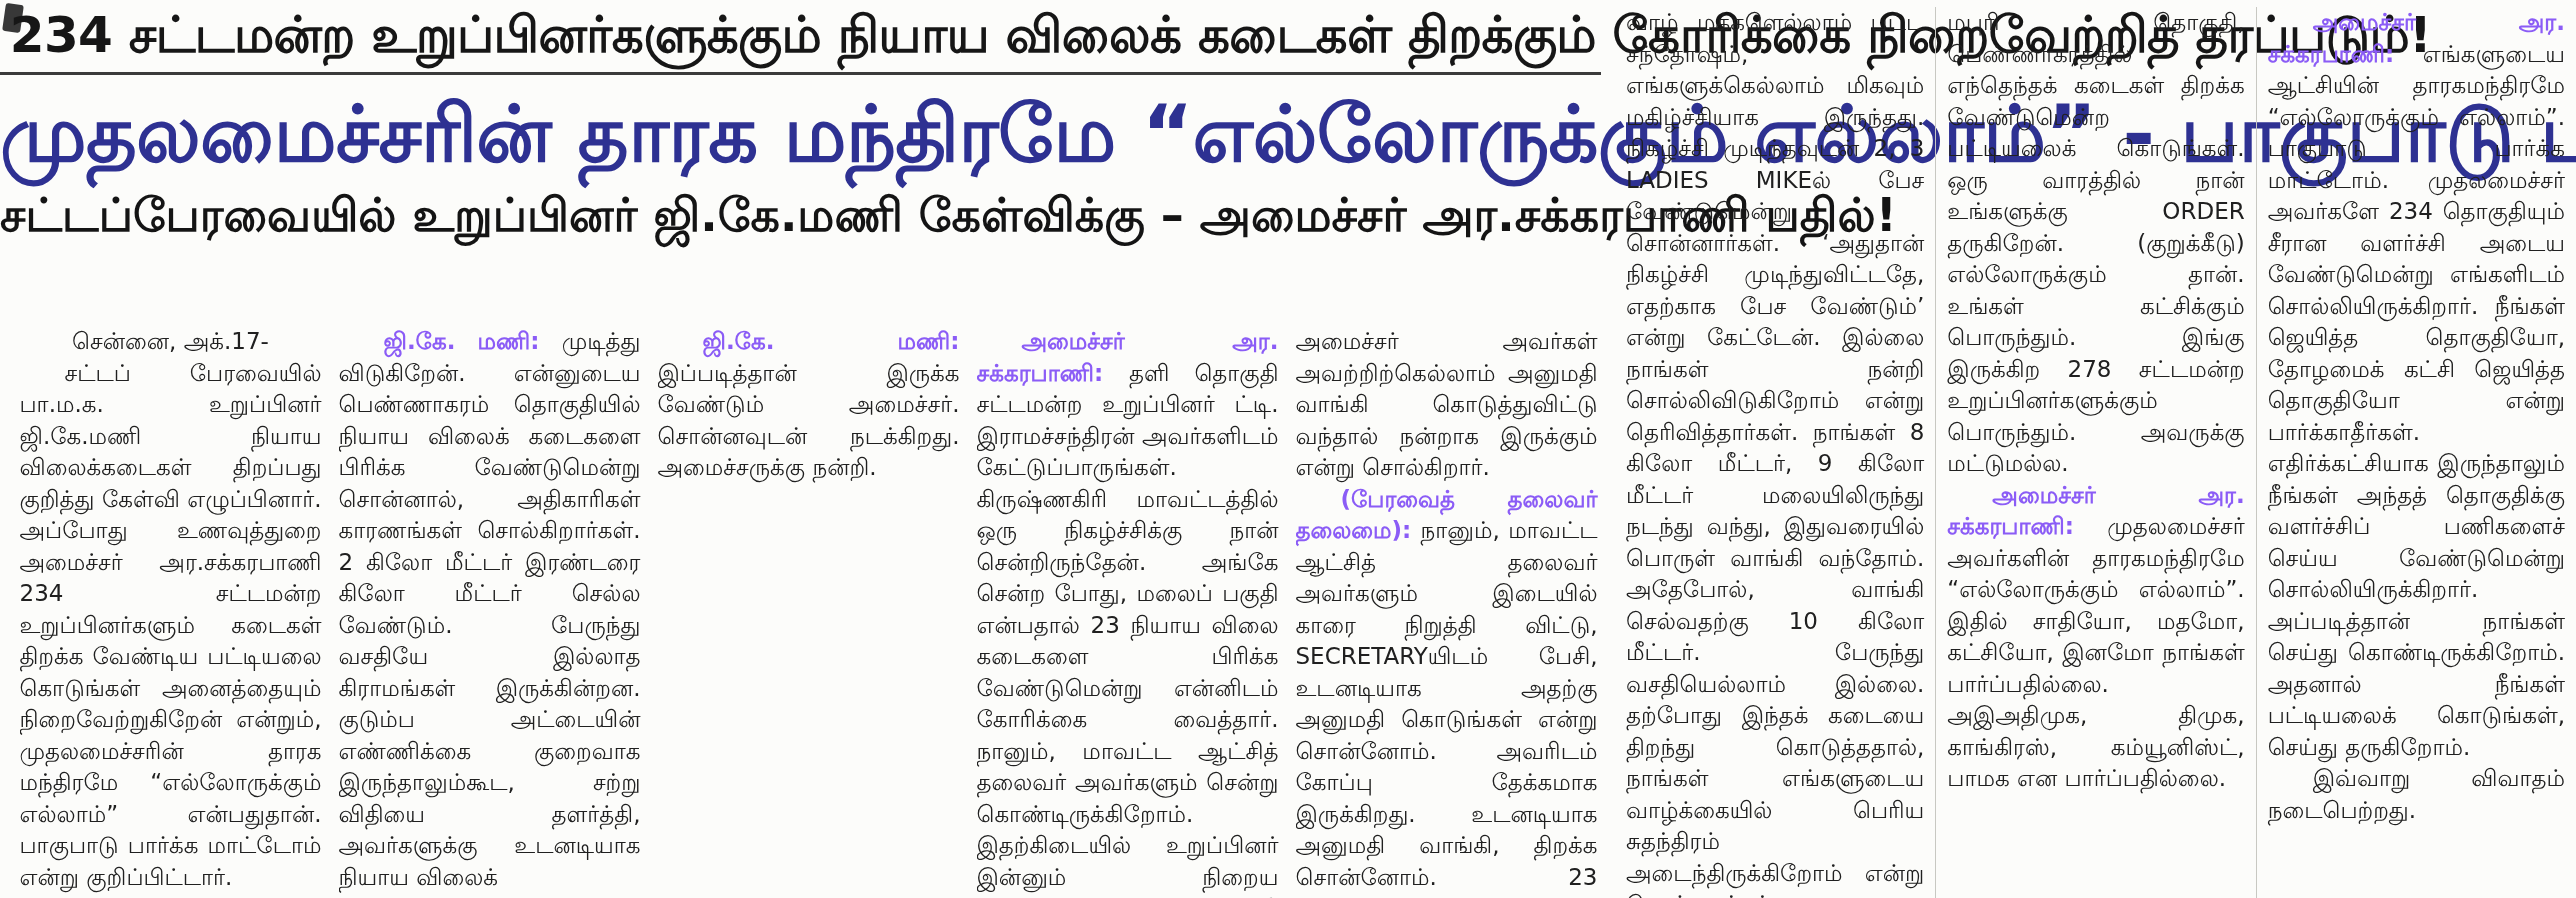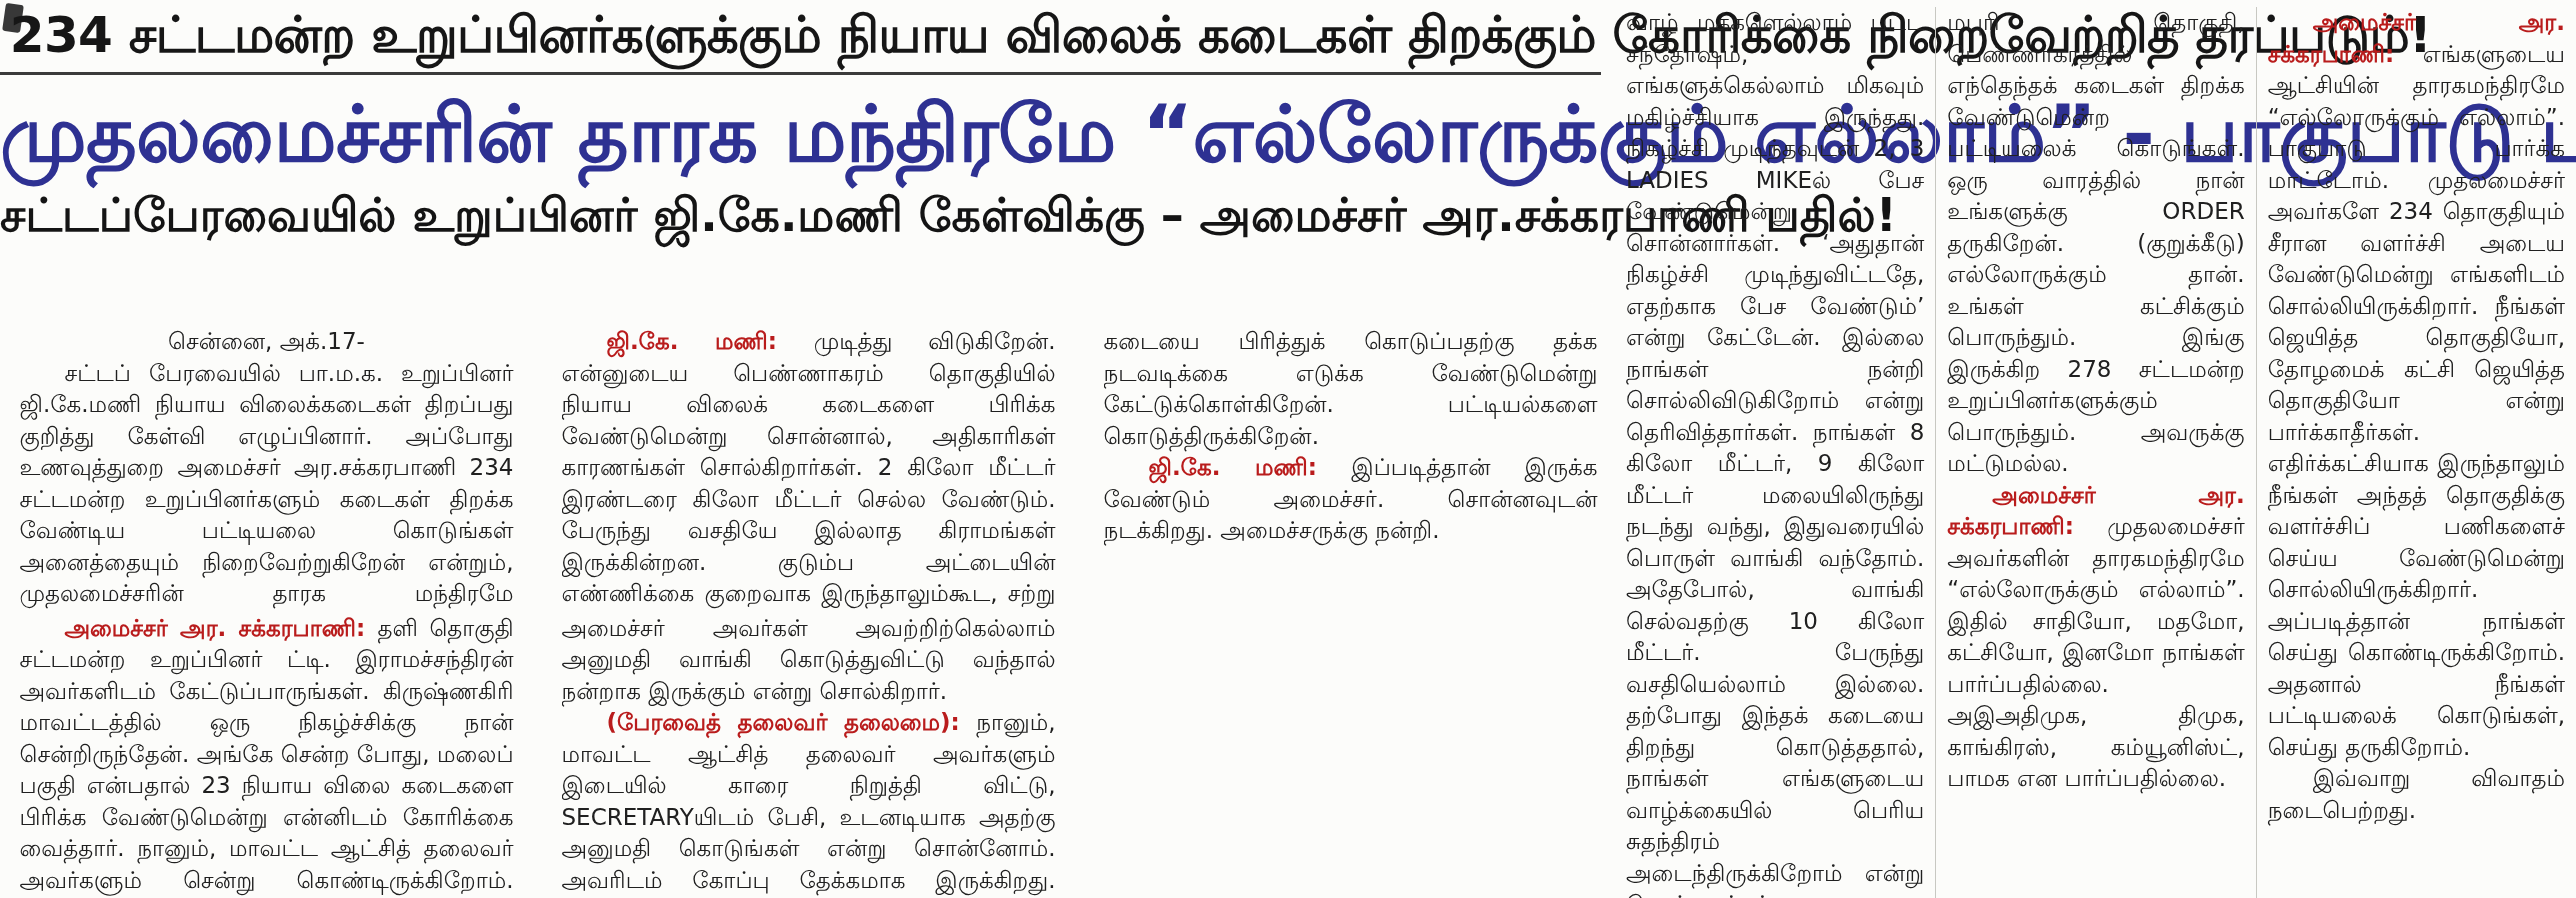--- a/index.html
+++ b/index.html
@@ -26,39 +26,39 @@
   }
   .sub-headline{
     margin-top:4.2px;width:1602px;
     font-size:46px;font-weight:bold;line-height:1.2;
     white-space:nowrap;text-align:center;color:#141414;
   }
   
   .cols{position:absolute;display:grid;}
   .left-cols{
     left:19.5px;top:326px;width:1578px;height:573px;
-    grid-template-columns:repeat(3,1fr);column-gap:48px;
+    grid-template-columns:repeat(5,1fr);column-gap:17px;
   }
   .right-cols{
     left:1615px;top:0;width:961px;height:899px;
     grid-template-columns:repeat(3,1fr);column-gap:0;
     padding-top:7px;box-sizing:border-box;
   }
   .col{overflow:hidden;}
   .right-cols .col{padding:0 11px;}
   .right-cols .col + .col{border-left:1.4px solid #c8c8c2;}
   .para{
     margin:0;
     font-size:23px;line-height:1.37;
     text-align:justify;text-justify:inter-word;
     text-indent:45px;color:#202020;
   }
   .para.cont{text-indent:0;}
   .para.dateline{text-indent:0;text-align:center;}
-  .lead{font-weight:bold;color:#b91c1c;}
+  .lead{font-weight:bold;color:#8b5cf6;}
   
   .scan-smudge{
     position:absolute;left:4.2px;top:4.2px;width:18px;height:28px;
     background:#151515;transform:rotate(8deg);border-radius:2.8px;opacity:.85;
   }
 </style>
 </head>
 <body>
 
 <div class="page">
@@ -73,21 +73,20 @@
 
   <div class="cols left-cols" id="left-cols">
       <div class="col">
         <p class="para dateline">சென்னை, அக்.17-</p>
         <p class="para">சட்டப் பேரவையில் பா.ம.க. உறுப்பினர் ஜி.கே.மணி நியாய விலைக்கடைகள் திறப்பது குறித்து கேள்வி எழுப்பினார். அப்போது உணவுத்துறை அமைச்சர் அர.சக்கரபாணி 234 சட்டமன்ற உறுப்பினர்களும் கடைகள் திறக்க வேண்டிய பட்டியலை கொடுங்கள் அனைத்தையும் நிறைவேற்றுகிறேன் என்றும், முதலமைச்சரின் தாரக மந்திரமே “எல்லோருக்கும் எல்லாம்” என்பதுதான். பாகுபாடு பார்க்க மாட்டோம் என்று குறிப்பிட்டார்.</p>
       </div>
       <div class="col">
         <p class="para"><b class="lead">ஜி.கே. மணி: </b>முடித்து விடுகிறேன். என்னுடைய பெண்ணாகரம் தொகுதியில் நியாய விலைக் கடைகளை பிரிக்க வேண்டுமென்று சொன்னால், அதிகாரிகள் காரணங்கள் சொல்கிறார்கள். 2 கிலோ மீட்டர் இரண்டரை கிலோ மீட்டர் செல்ல வேண்டும். பேருந்து வசதியே இல்லாத கிராமங்கள் இருக்கின்றன. குடும்ப அட்டையின் எண்ணிக்கை குறைவாக இருந்தாலும்கூட, சற்று விதியை தளர்த்தி, அவர்களுக்கு உடனடியாக நியாய விலைக்</p>
       </div>
       <div class="col">
-        <p class="para cont">கடையை பிரித்துக் கொடுப்பதற்கு தக்க நடவடிக்கை எடுக்க வேண்டுமென்று கேட்டுக்கொள்கிறேன். பட்டியல்களை கொடுத்திருக்கிறேன்.</p>
         <p class="para"><b class="lead">ஜி.கே. மணி: </b>இப்படித்தான் இருக்க வேண்டும் அமைச்சர். சொன்னவுடன் நடக்கிறது. அமைச்சருக்கு நன்றி.</p>
       </div>
       <div class="col">
         <p class="para"><b class="lead">அமைச்சர் அர. சக்கரபாணி: </b>தளி தொகுதி சட்டமன்ற உறுப்பினர் ட்டி. இராமச்சந்திரன் அவர்களிடம் கேட்டுப்பாருங்கள். கிருஷ்ணகிரி மாவட்டத்தில் ஒரு நிகழ்ச்சிக்கு நான் சென்றிருந்தேன். அங்கே சென்ற போது, மலைப் பகுதி என்பதால் 23 நியாய விலை கடைகளை பிரிக்க வேண்டுமென்று என்னிடம் கோரிக்கை வைத்தார். நானும், மாவட்ட ஆட்சித் தலைவர் அவர்களும் சென்று கொண்டிருக்கிறோம். இதற்கிடையில் உறுப்பினர் இன்னும் நிறைய கடைகளுக்கு அனுமதி வரவில்லை.</p>
       </div>
       <div class="col">
         <p class="para cont">அமைச்சர் அவர்கள் அவற்றிற்கெல்லாம் அனுமதி வாங்கி கொடுத்துவிட்டு வந்தால் நன்றாக இருக்கும் என்று சொல்கிறார்.</p>
         <p class="para"><b class="lead">(பேரவைத் தலைவர் தலைமை): </b>நானும், மாவட்ட ஆட்சித் தலைவர் அவர்களும் இடையில் காரை நிறுத்தி விட்டு, SECRETARYயிடம் பேசி, உடனடியாக அதற்கு அனுமதி கொடுங்கள் என்று சொன்னோம். அவரிடம் கோப்பு தேக்கமாக இருக்கிறது. உடனடியாக அனுமதி வாங்கி, திறக்க சொன்னோம். 23 கடைகளையும் ஒரே நேரத்தில் தளி பகுதியில் திறந்தோம். அந்த மலை</p>
       </div>
     </div>

